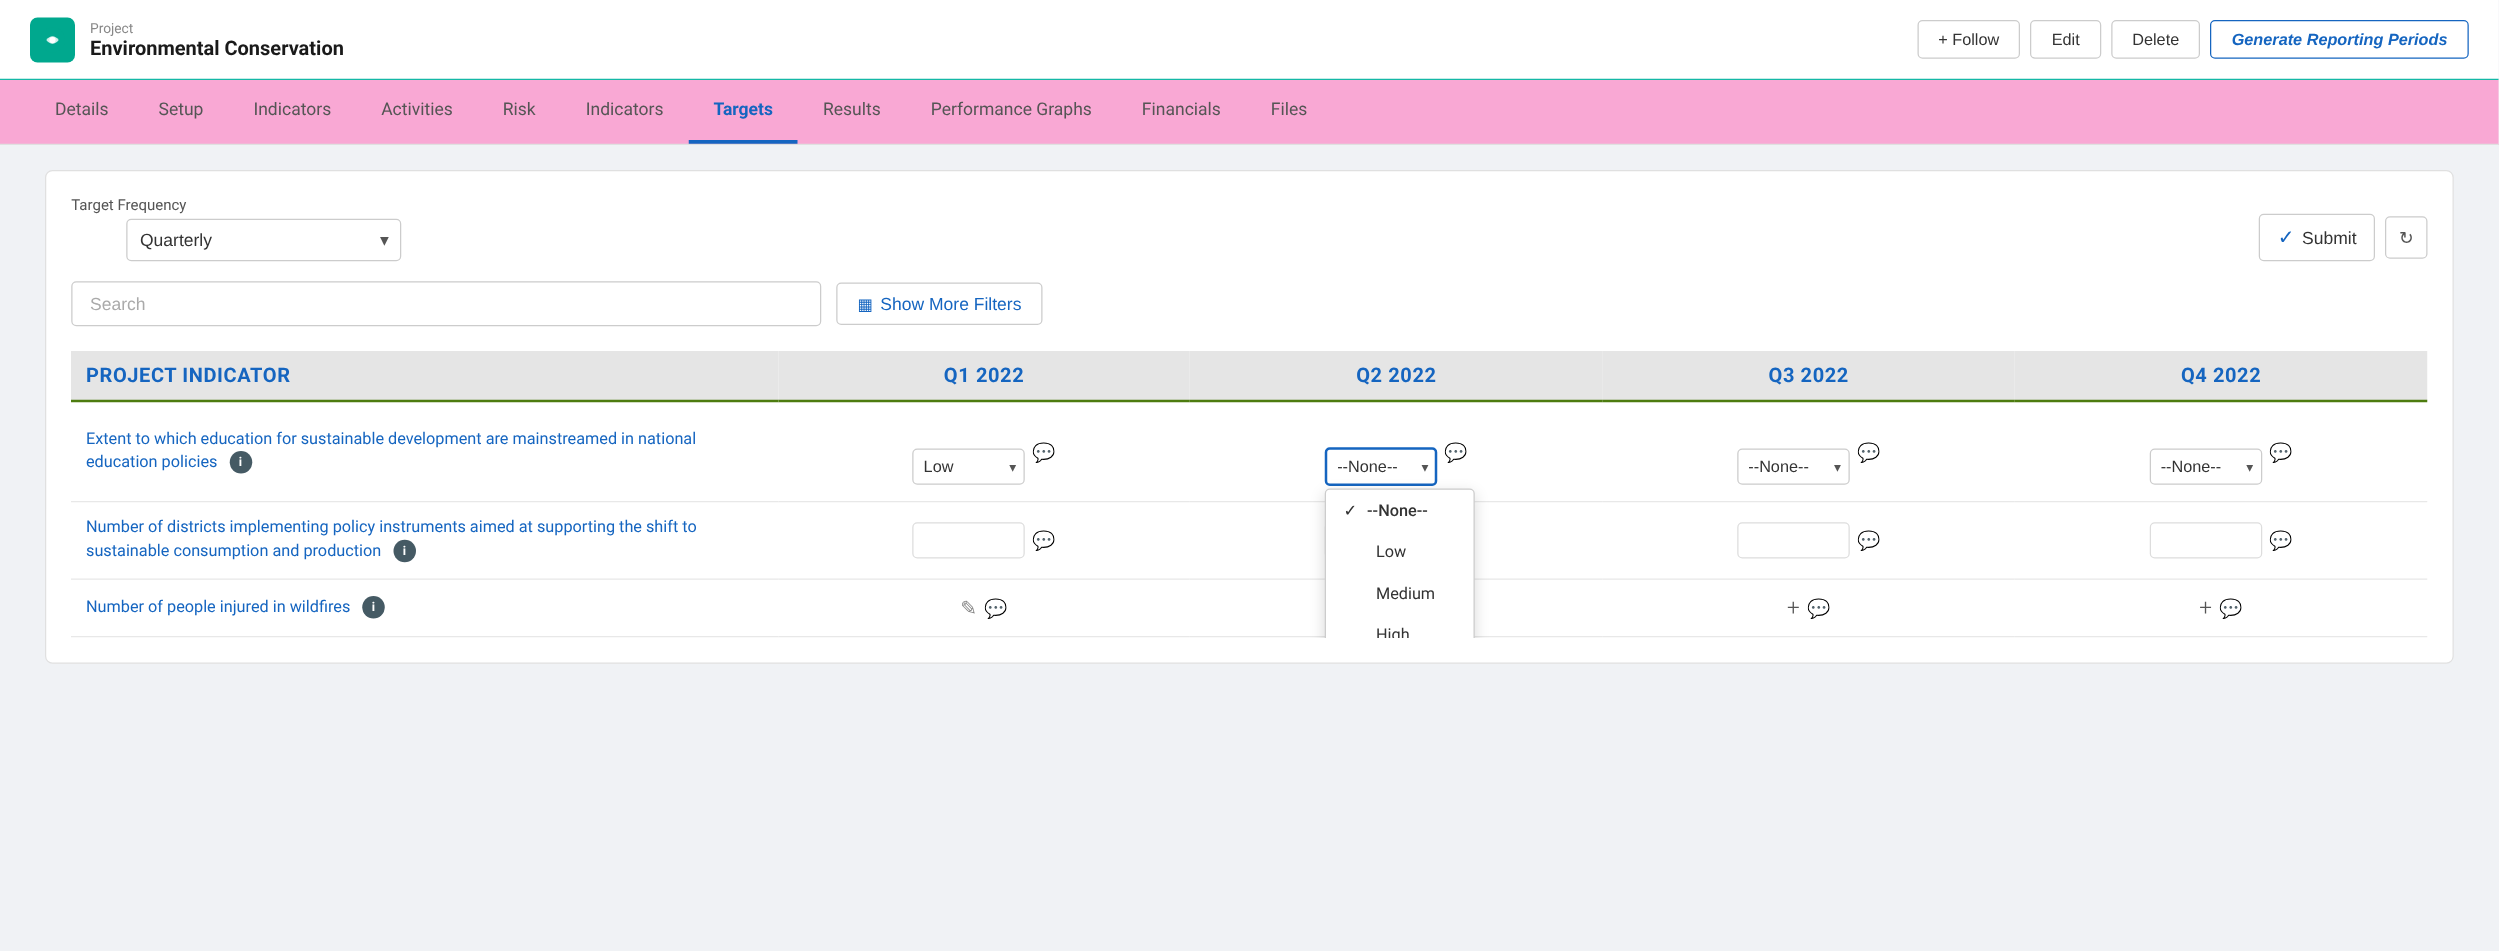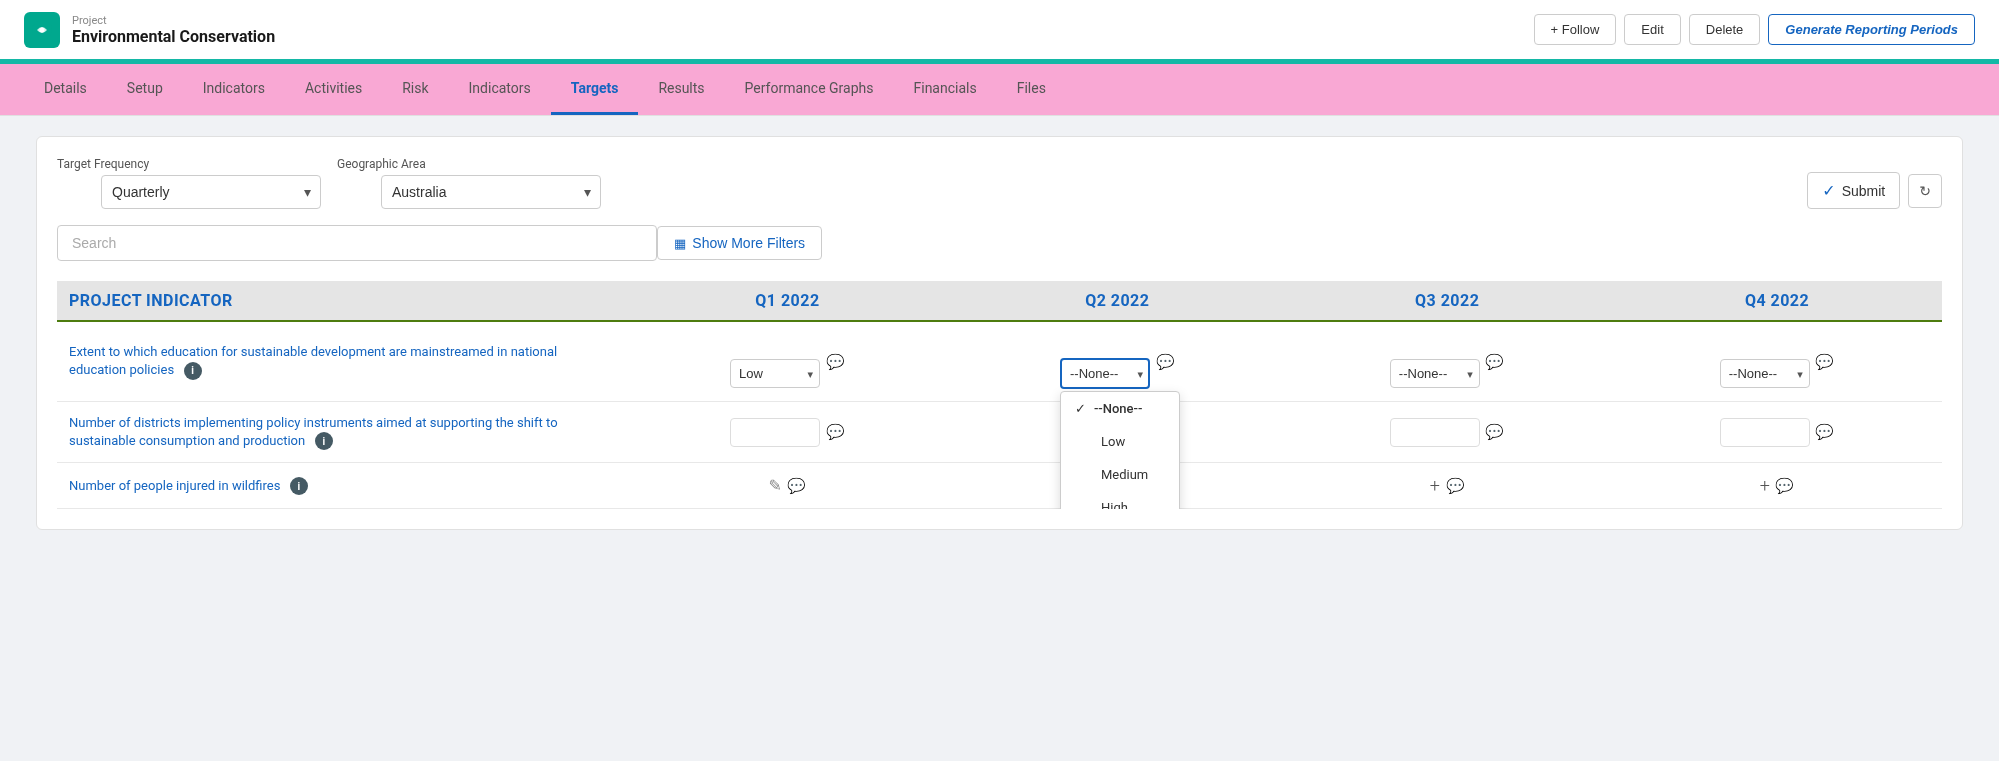--- a/index.html
+++ b/index.html
@@ -1,19 +1,19 @@
 <!DOCTYPE html>
 <html><head>
   <meta charset="utf-8">
   <style>
     * { box-sizing: border-box; margin: 0; padding: 0; }
     body { font-family: -apple-system, BlinkMacSystemFont, 'Segoe UI', Roboto, sans-serif; background: #f0f2f5; font-size: 14px; color: #333; }
 
     
-    .header { background: #fff; border-bottom: 5px solid #14b8a6; padding: 0 24px; display: flex; align-items: center; justify-content: space-between; height: 64px; }
+    .header { background: #fff; border-bottom: 1px solid #14b8a6; padding: 0 24px; display: flex; align-items: center; justify-content: space-between; height: 64px; }
     .header-left { display: flex; align-items: center; gap: 12px; }
     .logo { width: 36px; height: 36px; background: #00a88e; border-radius: 6px; display: flex; align-items: center; justify-content: center; color: white; font-weight: bold; font-size: 16px; }
     .project-info { display: flex; flex-direction: column; }
     .project-label { font-size: 11px; color: #888; }
     .project-name { font-size: 16px; font-weight: 700; color: #1a1a1a; }
     .header-actions { display: flex; align-items: center; gap: 8px; justify-content: center; }
     .btn { padding: 7px 16px; border-radius: 4px; border: 1px solid #ccc; background: #fff; cursor: pointer; font-size: 13px; font-weight: 500; color: #333; }
     .btn-follow { display: flex; align-items: center; gap: 4px; color: #333; }
     .btn-generate { color: #1565c0; border-color: #1565c0; font-weight: 600; font-style: italic; }
 
@@ -32,21 +32,21 @@
     .filter-label { font-size: 12px; color: #555; }
     .filter-select { padding: 8px 32px 8px 10px; border: 1px solid #ccc; border-radius: 4px; font-size: 14px; color: #333; background: #fff; appearance: none; min-width: 220px; cursor: pointer; position: relative; margin-left: 44px; }
     .select-wrapper { position: relative; display: inline-block; }
     .select-wrapper::after { content: '▾'; position: absolute; right: 10px; top: 50%; transform: translateY(-50%); pointer-events: none; color: #555; }
     .filters-right { margin-left: auto; display: flex; align-items: center; gap: 8px; }
     .btn-submit { display: flex; align-items: center; gap: 6px; background: #fff; border: 1px solid #ccc; border-radius: 4px; padding: 8px 14px; cursor: pointer; font-size: 14px; font-weight: 500; color: #333; }
     .btn-submit .check-icon { color: #1565c0; font-size: 16px; }
     .btn-refresh { background: #fff; border: 1px solid #ccc; border-radius: 4px; padding: 8px 10px; cursor: pointer; font-size: 14px; color: #555; }
 
     
-    .search-row { display: flex; align-items: center; margin-bottom: 20px; }
+    .search-row { display: flex; align-items: center; gap: 12px; margin-bottom: 20px; }
     .search-input { flex: 1; max-width: 600px; padding: 9px 14px; border: 1px solid #ccc; border-radius: 4px; font-size: 14px; color: #333; }
     .search-input::placeholder { color: #aaa; }
     .btn-filters { display: flex; align-items: center; gap: 6px; padding: 8px 16px; background: #fff; border: 1px solid #ccc; border-radius: 4px; cursor: pointer; font-size: 14px; color: #1565c0; font-weight: 500; }
 
     
     .table-container { overflow-x: auto; }
     table { width: 100%; border-collapse: collapse; }
     thead th { padding: 10px 12px; text-align: left; font-size: 16px; font-weight: 700; color: #1565c0; border-bottom: 2px solid #4d7c0f; background: #e5e5e5; text-transform: uppercase; letter-spacing: 0.03em; white-space: nowrap; }
     thead th:not(:first-child) { text-align: center; }
     tbody tr { border-bottom: 1px solid #e8e8e8; }
@@ -120,31 +120,20 @@
 
     <div class="filters-row">
       <div class="filter-group">
         <label class="filter-label">Target Frequency</label>
         <div class="select-wrapper">
           <select class="filter-select">
             <option>Quarterly</option>
             <option>Monthly</option>
             <option>Annually</option>
             <option>Semi-Annually</option>
-          </select>
-        </div>
-      </div>
-      <div class="filter-group">
-        <label class="filter-label">Geographic Area</label>
-        <div class="select-wrapper">
-          <select class="filter-select">
-            <option>Australia</option>
-            <option>Global</option>
-            <option>Africa</option>
-            <option>Asia</option>
           </select>
         </div>
       </div>
       <div class="filters-right">
         <button class="btn-submit">
           <span class="check-icon">✓</span>
           <span>Submit</span>
         </button>
         <button class="btn-refresh">
           <span>↻</span>

